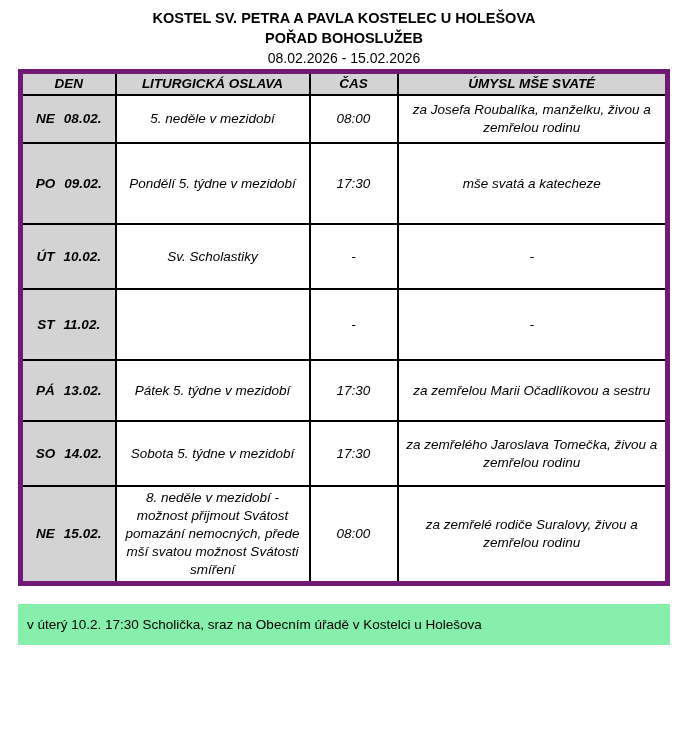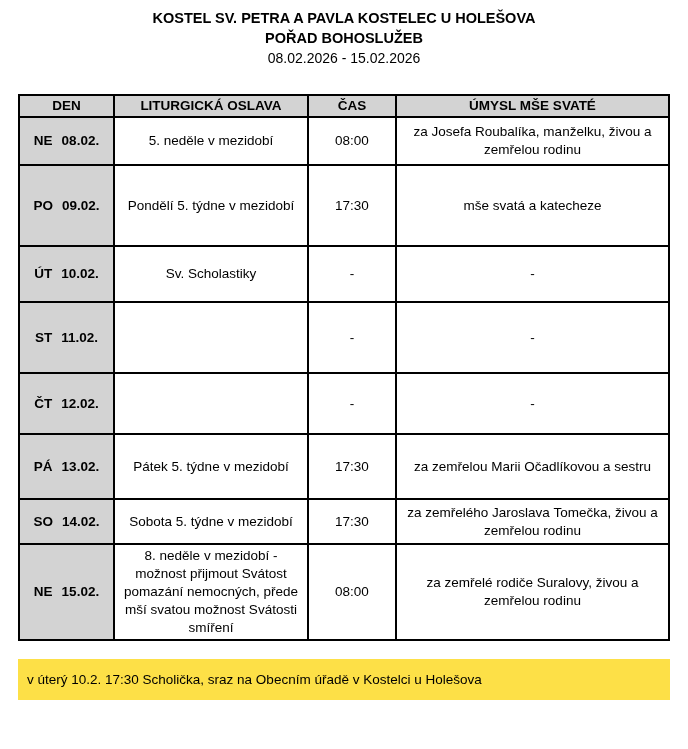--- a/index.html
+++ b/index.html
@@ -26,22 +26,22 @@
     line-height: 20px;
   }
   .date-line {
     font-size: 14px;
     line-height: 21px;
   }
   table.schedule {
     border-collapse: collapse;
     table-layout: fixed;
     width: 652px;
-    margin-top: 25px;
-    border: 2px solid #701a75;
+    border: 5px solid #701a75;
+    font-style: italic;
   }
   table.schedule col.c-day   { width: 95px; }
   table.schedule col.c-lit   { width: 194px; }
   table.schedule col.c-time  { width: 88px; }
   table.schedule col.c-int   { width: auto; }
   table.schedule th,
   table.schedule td {
     border: 2px solid #000000;
     padding: 2px 5px;
     text-align: center;
@@ -57,31 +57,31 @@
     padding: 1px 2px;
   }
   td.day-cell {
     background: #d3d3d3;
     font-weight: bold;
     white-space: nowrap;
   }
   td.day-cell .day-abbr { margin-right: 9px; }
   tbody tr:nth-child(1) { height: 48px; }
   tbody tr:nth-child(2) { height: 81px; }
-  tbody tr:nth-child(3) { height: 56px; }
+  tbody tr:nth-child(3) { height: 65px; }
   tbody tr:nth-child(4) { height: 71px; }
   tbody tr:nth-child(5) { height: 61px; }
   tbody tr:nth-child(6) { height: 65px; }
   tbody tr:nth-child(7) { height: 45px; }
   tbody tr:nth-child(8) { height: 95px; }
   .note-bar {
     box-sizing: border-box;
     width: 652px;
     margin: 18px 18px 0 18px;
-    background: #fde047;
+    background: #86efac;
     min-height: 41px;
     display: flex;
     align-items: center;
     padding: 2px 9px;
     font-size: 13.5px;
     line-height: 18px;
   }
 </style>
 </head>
 <body>
@@ -127,26 +127,20 @@
         <td>-</td>
         <td>-</td>
       </tr>
       <tr>
         <td class="day-cell"><span class="day-abbr">ST</span><span>11.02.</span></td>
         <td></td>
         <td>-</td>
         <td>-</td>
       </tr>
       <tr>
-        <td class="day-cell"><span class="day-abbr">ČT</span><span>12.02.</span></td>
-        <td></td>
-        <td>-</td>
-        <td>-</td>
-      </tr>
-      <tr>
         <td class="day-cell"><span class="day-abbr">PÁ</span><span>13.02.</span></td>
         <td>Pátek 5. týdne v mezidobí</td>
         <td>17:30</td>
         <td>za zemřelou Marii Očadlíkovou a sestru</td>
       </tr>
       <tr>
         <td class="day-cell"><span class="day-abbr">SO</span><span>14.02.</span></td>
         <td>Sobota 5. týdne v mezidobí</td>
         <td>17:30</td>
         <td>za zemřelého Jaroslava Tomečka, živou a zemřelou rodinu</td>

